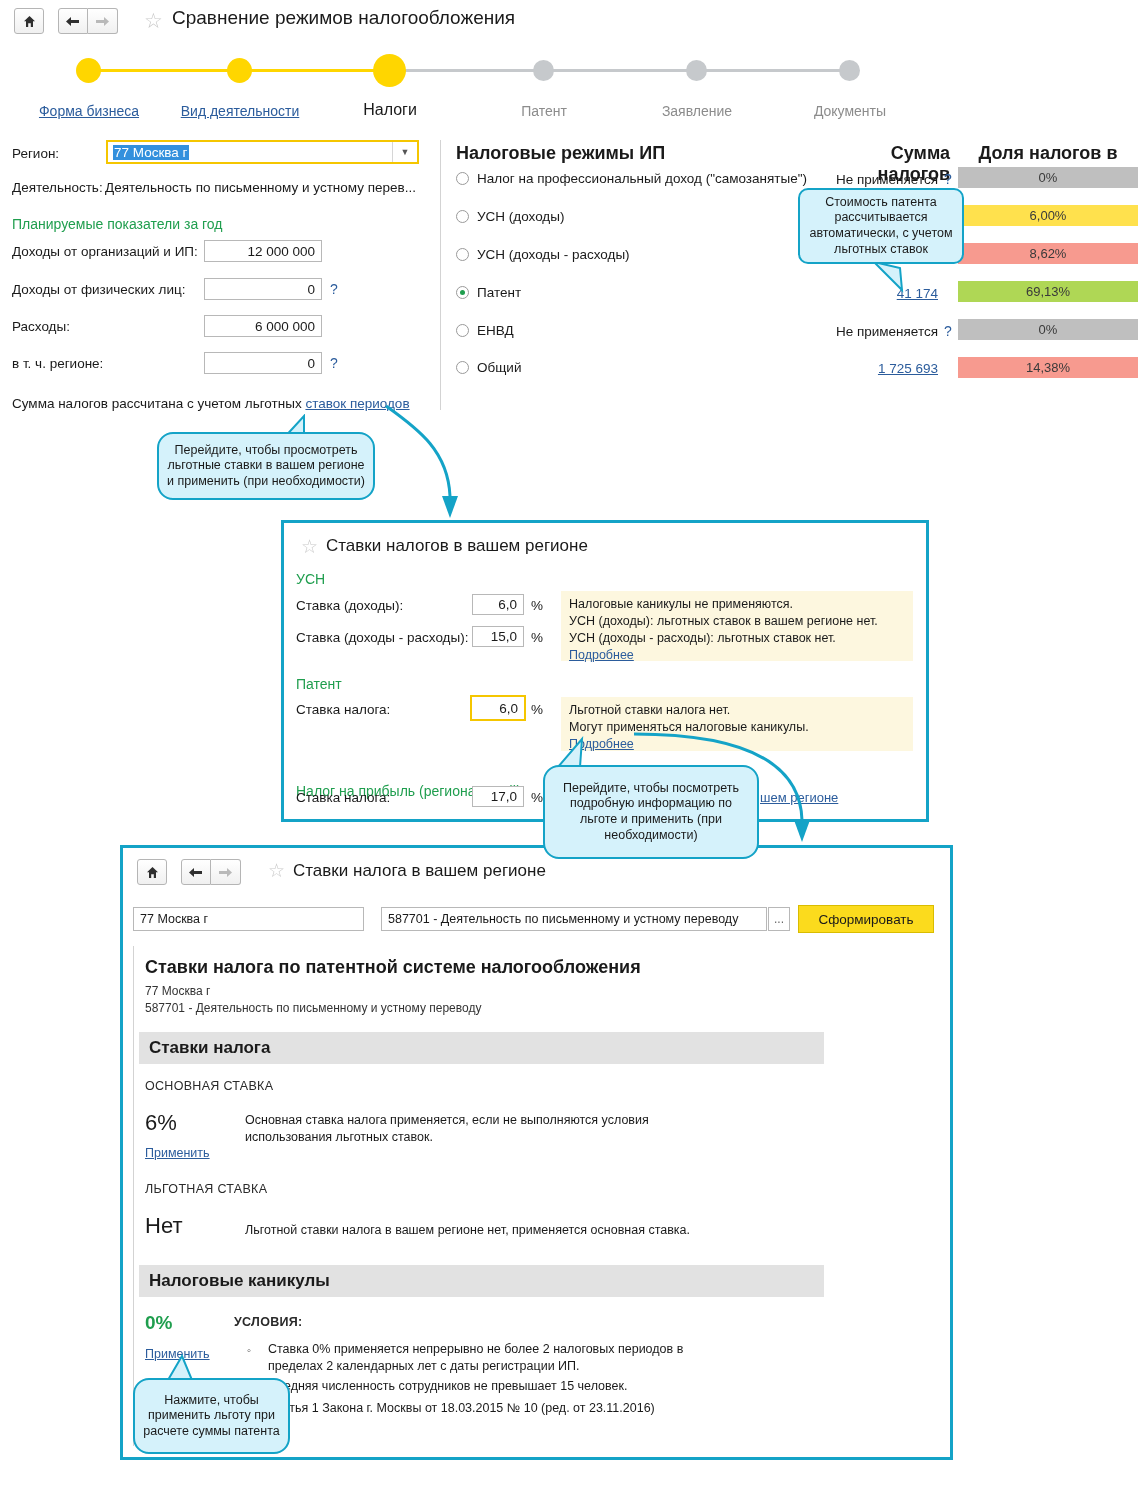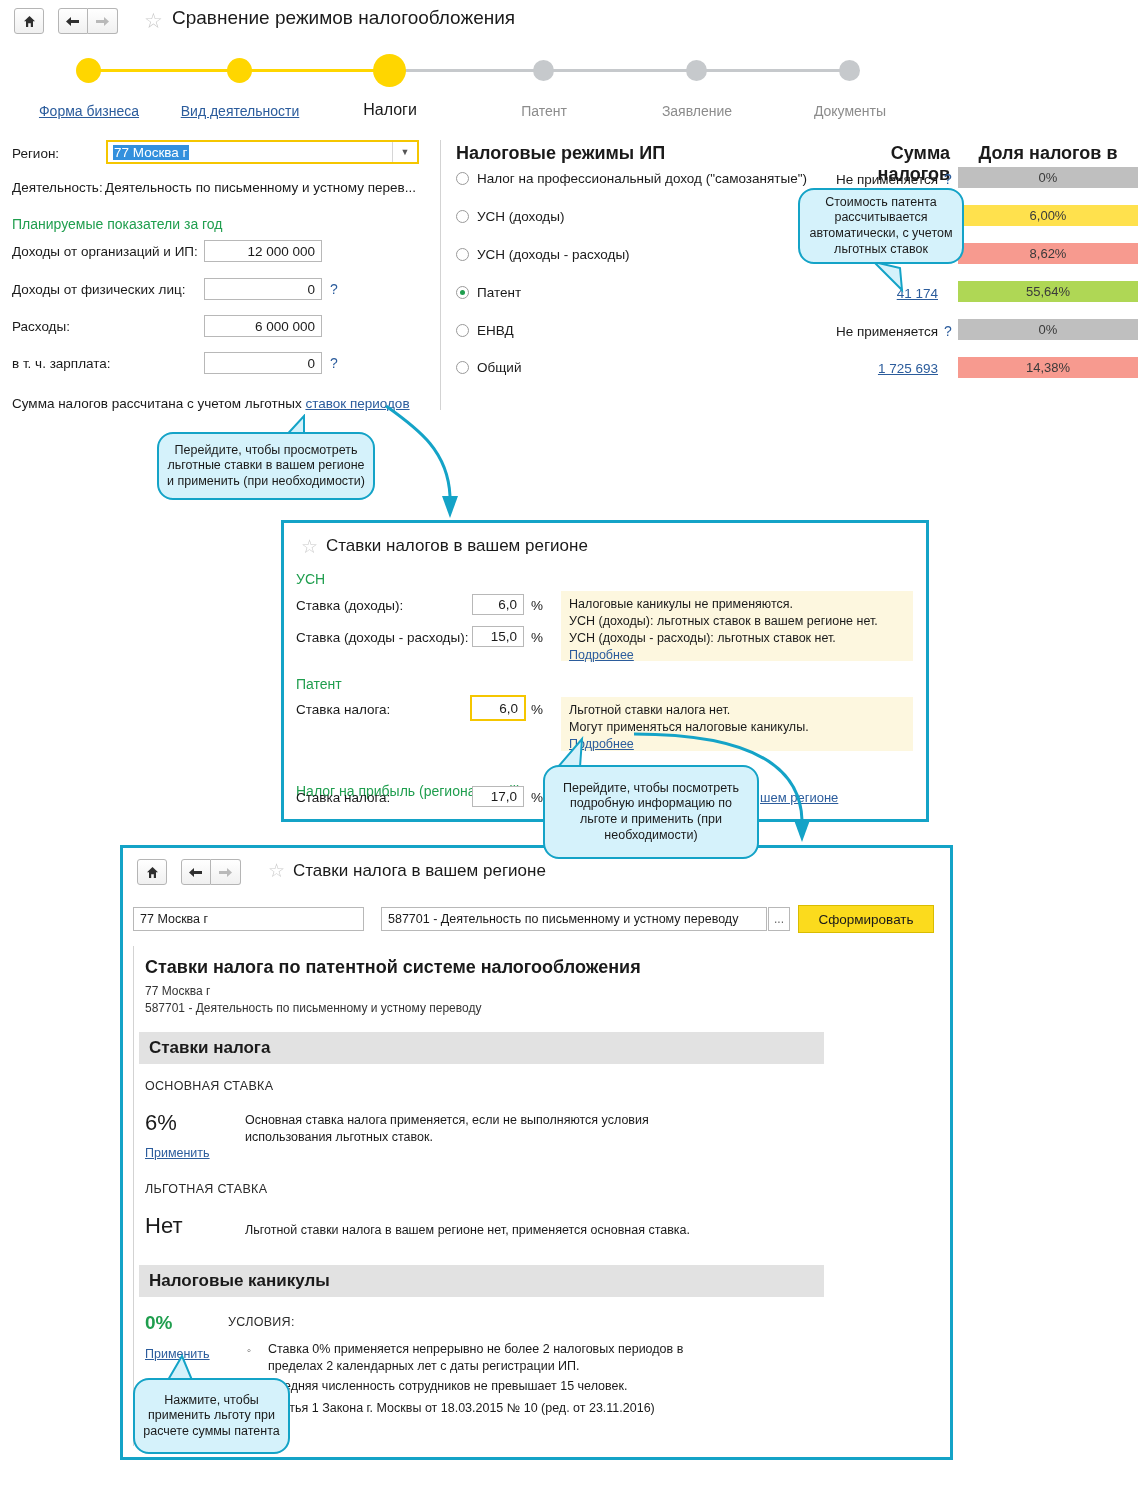--- a/index.html
+++ b/index.html
@@ -171,21 +171,21 @@
 <div class="abs fld num" style="left:204px;top:278px;width:118px;height:22px;">
   <span>0</span>
 </div>
 <div class="abs qm" style="left:330px;top:281px;">?</div>
 
 <div class="abs lbl" style="left:12px;top:319px;">Расходы:</div>
 <div class="abs fld num" style="left:204px;top:315px;width:118px;height:22px;">
   <span>6 000 000</span>
 </div>
 
-<div class="abs lbl" style="left:12px;top:356px;">в т. ч. зарплата:</div>
+<div class="abs lbl" style="left:12px;top:356px;">в т. ч. регионе:</div>
 <div class="abs fld num" style="left:204px;top:352px;width:118px;height:22px;">
   <span>0</span>
 </div>
 <div class="abs qm" style="left:330px;top:355px;">?</div>
 
 <div class="abs lbl" style="left:12px;top:396px;">
   <span>Сумма налогов рассчитана с учетом льготных </span><span class="lnk">ставок периодов</span>
 </div>
 
 <div class="abs vsep" style="left:440px;top:140px;height:270px;"></div>
@@ -212,38 +212,38 @@
   <span class="radio"></span>
   <span class="regime-label">УСН (доходы - расходы)</span>
 </div>
 <div class="abs share sh-red" style="left:958px;top:243px;width:180px;">8,62%</div>
 
 <div class="abs" style="left:456px;top:285px;display:flex;align-items:center;gap:8px;">
   <span class="radio on"></span>
   <span class="regime-label">Патент</span>
 </div>
 <div class="abs amount lnk" style="left:790px;top:286px;width:148px;">41 174</div>
-<div class="abs share sh-green" style="left:958px;top:281px;width:180px;">55,64%</div>
+<div class="abs share sh-green" style="left:958px;top:281px;width:180px;">69,13%</div>
 
 <div class="abs" style="left:456px;top:323px;display:flex;align-items:center;gap:8px;">
   <span class="radio"></span>
   <span class="regime-label">ЕНВД</span>
 </div>
 <div class="abs amount" style="left:790px;top:324px;width:148px;">Не применяется</div>
 <div class="abs qm" style="left:944px;top:323px;">?</div>
 <div class="abs share sh-grey" style="left:958px;top:319px;width:180px;">0%</div>
 
 <div class="abs" style="left:456px;top:360px;display:flex;align-items:center;gap:8px;">
   <span class="radio"></span>
   <span class="regime-label">Общий</span>
 </div>
 <div class="abs amount lnk" style="left:790px;top:361px;width:148px;">1 725 693</div>
 <div class="abs share sh-red" style="left:958px;top:357px;width:180px;">14,38%</div>
 
-<div class="abs callout" style="left:798px;top:188px;width:166px;height:76px;z-index:6;">Стоимость патента рассчитывается автоматически, с учетом льготных ставок</div>
+<div class="abs callout" style="left:798px;top:188px;width:166px;height:76px;z-index:6;border-radius:10px;">Стоимость патента рассчитывается автоматически, с учетом льготных ставок</div>
 <svg class="abs" style="left:872px;top:260px;z-index:5;" width="46" height="34" viewBox="0 0 46 34">
   <path d="M2 2 L30 30 L28 8 Z" fill="#d5f2fb" stroke="#14a3c7" stroke-width="2"></path>
 </svg>
 
 <div class="abs callout" style="left:157px;top:432px;width:218px;height:68px;z-index:6;">Перейдите, чтобы просмотреть льготные ставки в вашем регионе и применить (при необходимости)</div>
 <svg class="abs" style="left:278px;top:414px;z-index:5;" width="40" height="30" viewBox="0 0 40 30">
   <path d="M4 26 L26 2 L26 26 Z" fill="#d5f2fb" stroke="#14a3c7" stroke-width="2"></path>
 </svg>
 
 <svg class="abs" style="left:380px;top:400px;z-index:4;" width="110" height="128" viewBox="0 0 110 128">
@@ -361,21 +361,21 @@
 <div class="abs" style="left:245px;top:1112px;width:460px;font-size:12.5px;line-height:1.35;z-index:2;">Основная ставка налога применяется, если не выполняются условия использования льготных ставок.</div>
 <div class="abs lnk" style="left:145px;top:1146px;font-size:12.5px;z-index:2;">Применить</div>
 
 <div class="abs cap" style="left:145px;top:1182px;z-index:2;">ЛЬГОТНАЯ СТАВКА</div>
 <div class="abs bignum" style="left:145px;top:1213px;z-index:2;">Нет</div>
 <div class="abs" style="left:245px;top:1222px;width:520px;font-size:12.5px;line-height:1.35;z-index:2;">Льготной ставки налога в вашем регионе нет, применяется основная ставка.</div>
 
 <div class="abs sect-band" style="left:139px;top:1265px;width:685px;height:32px;z-index:2;">Налоговые каникулы</div>
 
 <div class="abs bignum green" style="left:145px;top:1312px;z-index:2;">0%</div>
-<div class="abs cap" style="left:228px;top:1315px;z-index:2;">УСЛОВИЯ:</div>
+<div class="abs cap" style="left:234px;top:1315px;z-index:2;font-weight:bold;">УСЛОВИЯ:</div>
 <div class="abs lnk" style="left:145px;top:1347px;font-size:12.5px;z-index:2;">Применить</div>
 
 <div class="abs bullet" style="left:247px;top:1344px;z-index:2;">◦</div>
 <div class="abs" style="left:268px;top:1341px;width:440px;font-size:12.5px;line-height:1.38;z-index:2;">Ставка 0% применяется непрерывно не более 2 налоговых периодов в пределах 2 календарных лет с даты регистрации ИП.</div>
 <div class="abs bullet" style="left:247px;top:1381px;z-index:2;">◦</div>
 <div class="abs" style="left:268px;top:1378px;width:440px;font-size:12.5px;line-height:1.38;z-index:2;">Средняя численность сотрудников не превышает 15 человек.</div>
 <div class="abs" style="left:268px;top:1401px;width:460px;font-size:12.5px;z-index:2;">Статья 1 Закона г. Москвы от 18.03.2015 № 10 (ред. от 23.11.2016)</div>
 
 <div class="abs callout" style="left:133px;top:1378px;width:157px;height:76px;z-index:10;">Нажмите, чтобы применить льготу при расчете суммы патента</div>
 <svg class="abs" style="left:162px;top:1352px;z-index:9;" width="44" height="32" viewBox="0 0 44 32">

